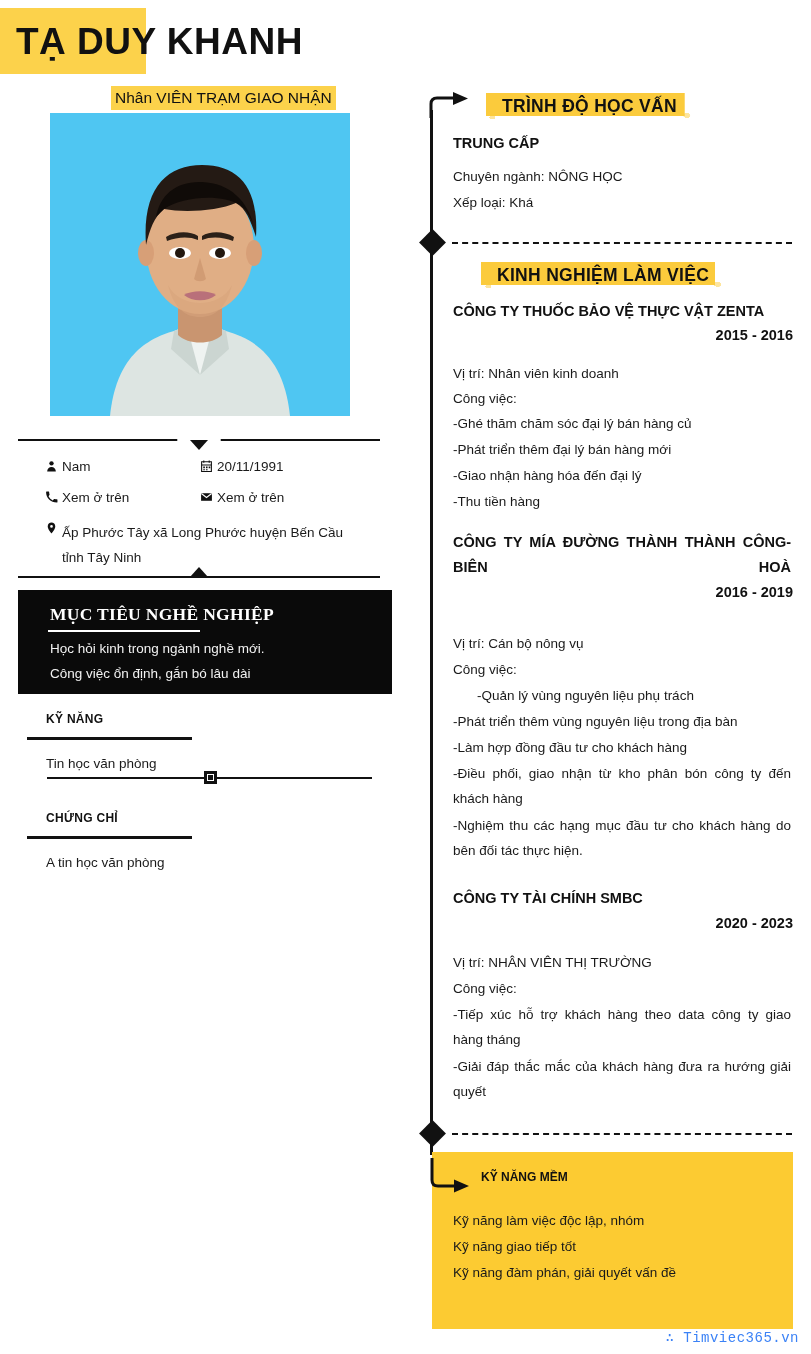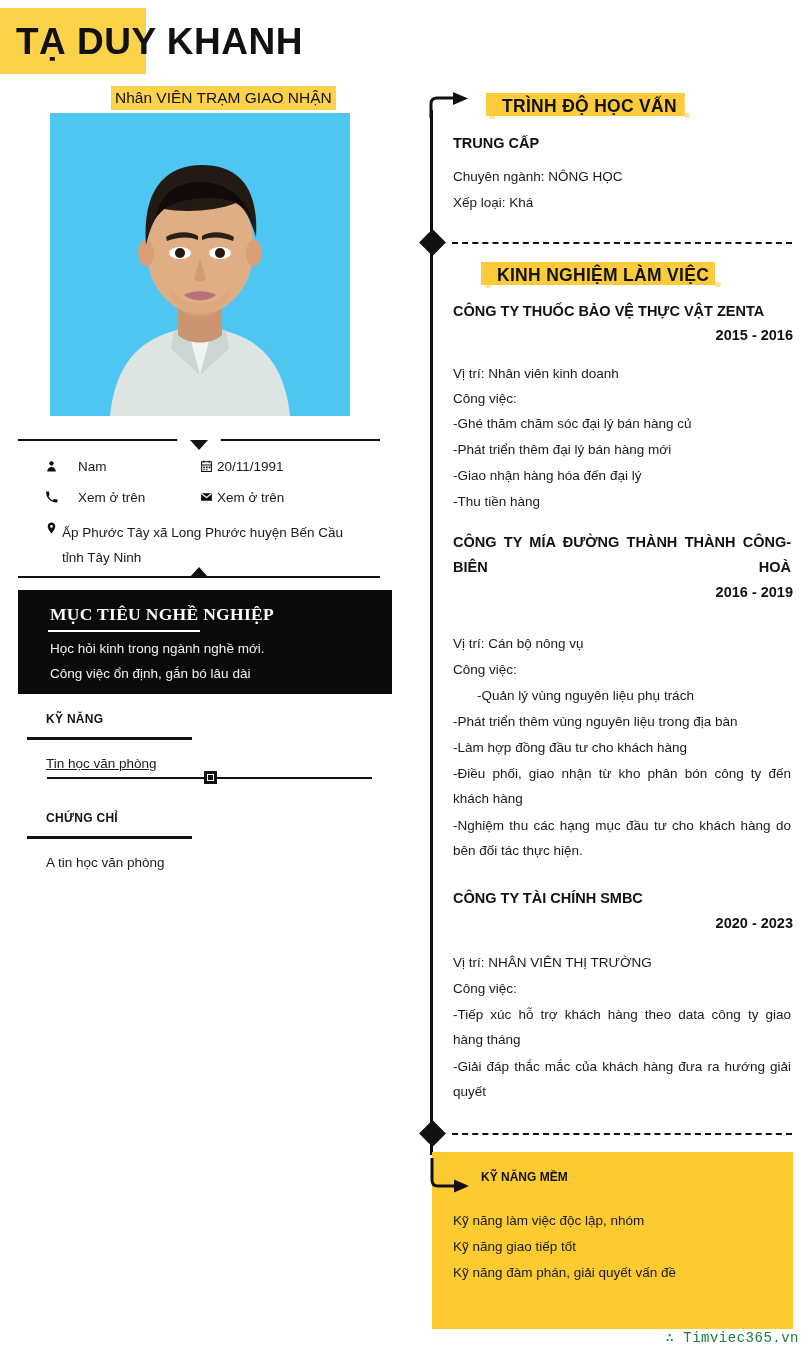--- a/index.html
+++ b/index.html
@@ -76,21 +76,21 @@
   
   .contact {
     position: absolute; left: 40px; top: 458px;
     width: 350px;
   }
   .c-row {
     display: flex; align-items: flex-start;
     margin-bottom: 14px;
   }
   .c-cell { display: flex; align-items: flex-start; }
-  .c-cell.left { width: 155px; gap: 16px; }
+  .c-cell.left { width: 155px; }
   .c-ico {
     width: 22px; flex: 0 0 22px;
     display: flex; align-items: flex-start; justify-content: center;
     padding-top: 1px;
   }
   .c-ico svg { width: 13px; height: 14px; fill: #111; }
   .c-txt { font-size: 13.5px; line-height: 17px; color: #1a1a1a; }
   .c-txt.wide { width: 300px; line-height: 25px; }
 
   
@@ -205,21 +205,21 @@
     position: absolute; left: 432px; top: 1152px;
     width: 361px; height: 177px;
     background: #FCCB32;
   }
   .soft-arrow { position: absolute; left: 428px; top: 1158px; width: 50px; height: 40px; }
 
   
   .footer {
     position: absolute; right: 12px; bottom: 8px;
     font-family: "Liberation Mono", monospace;
-    font-size: 14px; color: #15803d; letter-spacing: 0.5px;
+    font-size: 14px; color: #3b82f6; letter-spacing: 0.5px;
   }
 </style>
 </head>
 <body>
 
 <div id="page">
 
   <div class="name-hl"></div>
   <div class="name-text">TẠ DUY KHANH</div>
   <div class="job-title">Nhân VIÊN TRẠM GIAO NHẬN</div>
@@ -326,21 +326,21 @@
 
   <div class="obj-box">
     <div class="obj-head">MỤC TIÊU NGHỀ NGHIỆP</div>
     <div class="obj-head-rule"></div>
     <div class="obj-line l1">Học hỏi kinh trong ngành nghề mới.</div>
     <div class="obj-line l2">Công việc ổn định, gắn bó lâu dài</div>
   </div>
 
   <div class="s-head" style="top:712px;">KỸ NĂNG</div>
   <div class="s-rule" style="top:737px;"></div>
-  <div class="s-item" style="top:756px;text-decoration:underline;">Tin học văn phòng</div>
+  <div class="s-item" style="top:756px;">Tin học văn phòng</div>
   <div class="skill-track"></div>
   <div class="skill-knob" style="left: 203.5px;"></div>
 
   <div class="s-head" style="top:811px;">CHỨNG CHỈ</div>
   <div class="s-rule" style="top:836px;"></div>
   <div class="s-item" style="top:855px;">A tin học văn phòng</div>
 
   <div class="tl-line"></div>
   <div class="tl-elbow">
     <svg width="40" height="28" viewBox="0 0 40 28">

